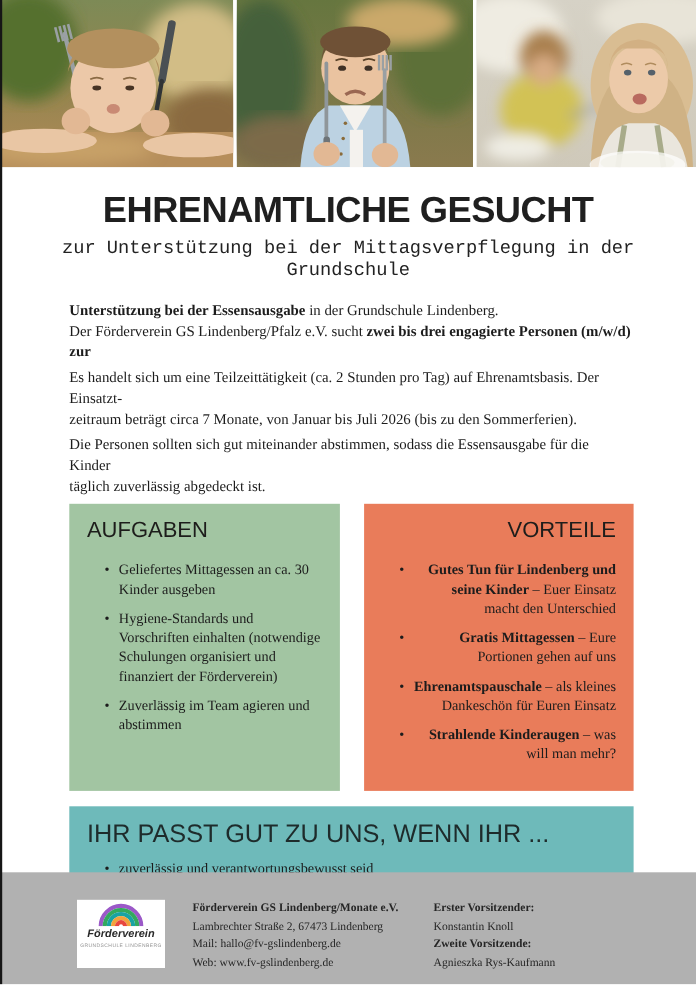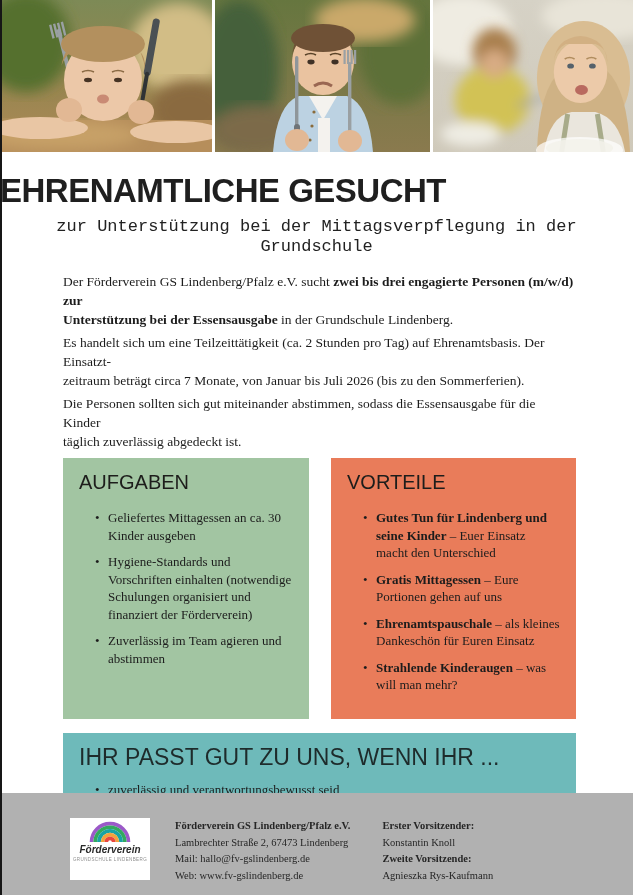--- a/index.html
+++ b/index.html
@@ -14,21 +14,21 @@
   
   .photos { display:flex; height:152px; gap:3px; }
   .photo { height:152px; overflow:hidden; }
   .photo svg { display:block; width:100%; height:100%; }
   .photo-1 { width:212px; }
   .photo-2 { width:215px; }
   .photo-3 { flex:1; }
 
   
   .title {
-    margin-top:22px; 
+    margin-top:22px; text-align:center;
     font-family:"Liberation Sans", sans-serif; font-weight:bold;
     font-size:33px; line-height:34px; letter-spacing:-0.5px; color:#1f1f1f;
   }
   .subtitle {
     margin-top:9px; text-align:center;
     font-family:Liberation Mono, monospace;
     font-size:17px; line-height:20px; color:#222222;
   }
 
   
@@ -36,21 +36,21 @@
   .intro .pline { }
   .intro .psep { margin-top:4px; }
   .intro strong { font-weight:bold; }
 
   
   .boxes { display:flex; gap:22px; margin:7px 57px 0 63px; }
   .box {
     padding:13px 16px 16px 16px; min-height:206px;
   }
   .box-aufgaben { width:246px; background:#a2c5a2; }
-  .box-vorteile { flex:1; background:#e97c5a; }
+  .box-vorteile { flex:1; background:#e97c5a;text-align:right; }
   .box h2, .wide-box h2 {
     font-family:"Liberation Sans", sans-serif; font-weight:normal;
     font-size:20px; line-height:22px; color:#1d1d1b; letter-spacing:0;
   }
   .box ul { margin:16px 0 0 0; padding-left:16px; list-style:none; }
   .box li {
     position:relative; padding-left:13px; margin-bottom:9px;
     font-size:13px; line-height:17.5px;
   }
   .box li::before, .wide-box li::before {
@@ -230,22 +230,22 @@
         <ellipse cx="148" cy="150" rx="44" ry="13" fill="#ffffff" opacity="0.7"></ellipse>
         <ellipse cx="148" cy="148" rx="34" ry="9" fill="#f3f1ea" opacity="0.8"></ellipse>
       </svg>
     </div>
   </div>
 
   <h1 class="title">EHRENAMTLICHE GESUCHT</h1>
   <div class="subtitle">zur Unterstützung bei der Mittagsverpflegung in der Grundschule</div>
 
   <div class="intro">
+    <div class="pline"><strong>Unterstützung bei der Essensausgabe</strong><span> in der Grundschule Lindenberg.</span></div>
     <div class="pline"><span>Der Förderverein GS Lindenberg/Pfalz e.V. sucht </span><strong>zwei bis drei engagierte Personen (m/w/d) zur</strong></div>
-    <div class="pline"><strong>Unterstützung bei der Essensausgabe</strong><span> in der Grundschule Lindenberg.</span></div>
     <div class="pline psep">Es handelt sich um eine Teilzeittätigkeit (ca. 2 Stunden pro Tag) auf Ehrenamtsbasis. Der Einsatzt-</div>
     <div class="pline">zeitraum beträgt circa 7 Monate, von Januar bis Juli 2026 (bis zu den Sommerferien).</div>
     <div class="pline psep">Die Personen sollten sich gut miteinander abstimmen, sodass die Essensausgabe für die Kinder</div>
     <div class="pline">täglich zuverlässig abgedeckt ist.</div>
   </div>
 
   <div class="boxes">
     <div class="box box-aufgaben">
       <h2>AUFGABEN</h2>
       <ul>
@@ -285,21 +285,21 @@
           <path d="M4 26 A 20 20 0 0 1 44 26" fill="none" stroke="#9b59c8" stroke-width="4"></path>
           <path d="M8 26 A 16 16 0 0 1 40 26" fill="none" stroke="#33a95e" stroke-width="4"></path>
           <path d="M12 26 A 12 12 0 0 1 36 26" fill="none" stroke="#19a3a3" stroke-width="4"></path>
           <path d="M16 26 A 8 8 0 0 1 32 26" fill="none" stroke="#f2a33c" stroke-width="4"></path>
           <path d="M20 26 A 4 4 0 0 1 28 26" fill="none" stroke="#e8473f" stroke-width="4"></path>
         </svg>
         <div class="logo-title">Förderverein</div>
         <div class="logo-sub">GRUNDSCHULE LINDENBERG</div>
       </div>
       <div class="fcol fcol-1">
-        <div class="fb">Förderverein GS Lindenberg/Pfalz e.V.</div>
+        <div class="fb">Förderverein GS Lindenberg/Monate e.V.</div>
         <div>Lambrechter Straße 2, 67473 Lindenberg</div>
         <div>Mail: hallo@fv-gslindenberg.de</div>
         <div>Web: www.fv-gslindenberg.de</div>
       </div>
       <div class="fcol fcol-2">
         <div class="fb">Erster Vorsitzender:</div>
         <div>Konstantin Knoll</div>
         <div class="fb">Zweite Vorsitzende:</div>
         <div>Agnieszka Rys-Kaufmann</div>
       </div>

